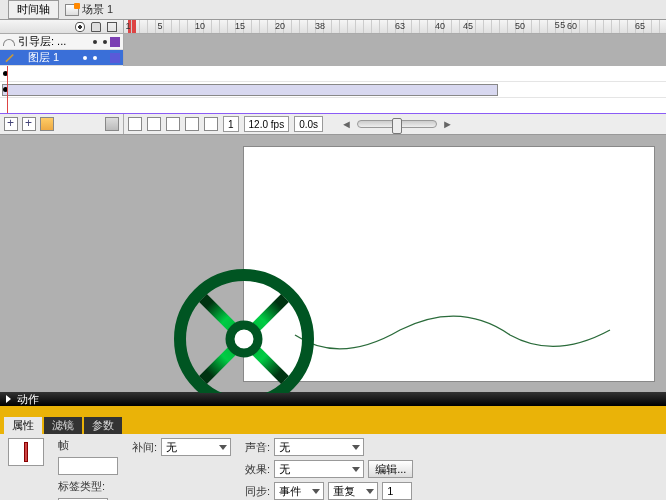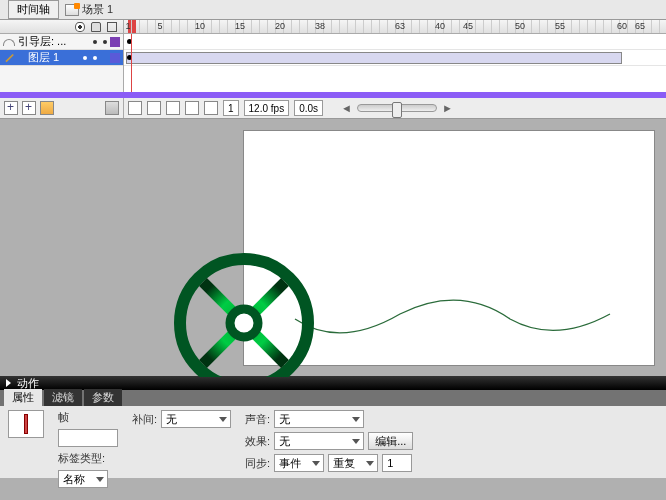--- a/index.html
+++ b/index.html
@@ -17,21 +17,21 @@
 .eye-ic { background: radial-gradient(circle at 50% 50%, #333 30%, transparent 31%), #fff; border: 1px solid #555; border-radius: 50% / 60%; }
 .lock-ic { border: 1px solid #555; border-radius: 2px 2px 0 0; background: #ddd; }
 .box-ic { border: 1px solid #555; }
 
 .ruler { flex: 1; position: relative; overflow: hidden; }
 .ruler .ticks { position: absolute; left: 0; top: 0; height: 100%; display: flex; }
 .ruler .tick { width: 8px; height: 100%; border-right: 1px solid #ccc; position: relative; }
 .ruler .num { position: absolute; top: 1px; font-size: 9px; color: #333; transform: translateX(-50%); }
 .ruler .playhead { position: absolute; left: 4px; top: 0; width: 8px; height: 14px; background: #d44; }
 
-.layers-area { display: flex; height: 64px; border-bottom: 6px solid #8b5cf6; }
+.layers-area { display: flex; height: 80px; border-bottom: 1px solid #8b5cf6; flex-direction: column; }
 .layers-panel { width: 124px; background: #f5f5f5; border-right: 1px solid #aaa; }
 .layer-row { height: 16px; display: flex; align-items: center; padding: 0 3px; gap: 3px; border-bottom: 1px solid #ddd; }
 .layer-row.sel { background: #3a6fd8; color: #fff; gap: 13px; }
 .layer-row .guide-ic { width: 12px; height: 12px; position: relative; }
 .layer-row .guide-ic::before { content: ""; position: absolute; width: 10px; height: 6px; border: 1px solid #888; border-bottom: none; border-radius: 10px 10px 0 0; left: 0; top: 3px; }
 .layer-row .pen-ic { width: 12px; height: 12px; background: linear-gradient(135deg, #fc6 40%, #c93 41%); clip-path: polygon(20% 80%, 80% 20%, 90% 30%, 30% 90%); }
 .layer-row .name { flex: 1; white-space: nowrap; overflow: hidden; }
 .layer-row .dots { display: flex; gap: 6px; }
 .layer-row .dot { width: 4px; height: 4px; border-radius: 50%; background: #333; }
 .layer-row.sel .dot { background: #fff; }
@@ -58,21 +58,21 @@
 .tf-slider::after { content: ""; position: absolute; left: 34px; top: -3px; width: 8px; height: 14px; background: #eee; border: 1px solid #777; border-radius: 2px; }
 
 .timeline-foot-wrap { display: flex; height: 20px; border-bottom: 1px solid #888; }
 
 .stage-area { width: 666px; height: 258px; background: #b0b0b0; position: relative; border-top: 1px solid #999; }
 .canvas { position: absolute; left: 244px; top: 12px; width: 410px; height: 234px; background: #fff; box-shadow: 0 0 0 1px #888; }
 
 .actions-bar { height: 14px; background: linear-gradient(#333,#000); color: #fff; display: flex; align-items: center; padding: 0 6px; gap: 6px; font-size: 10px; }
 .actions-bar .tri { width: 0; height: 0; border-left: 5px solid #fff; border-top: 4px solid transparent; border-bottom: 4px solid transparent; }
 
-.props-tabs { height: 16px; background: #737373; display: flex; align-items: flex-end; padding: 0 4px; gap: 2px; font-size: 10px; }
+.props-tabs { height: 28px; background: #eab308; display: flex; align-items: flex-end; padding: 0 4px; gap: 2px; font-size: 10px; }
 .props-tabs .ptab { padding: 1px 8px; background: #333; color: #ddd; cursor: pointer; }
 .props-tabs .ptab.act { background: #e8e8e8; color: #000; }
 
 .props-body { height: 72px; background: #e8e8e8; display: flex; padding: 4px 8px; gap: 14px; }
 .props-col { display: flex; flex-direction: column; gap: 4px; }
 .props-col .thumb { width: 36px; height: 28px; border: 1px solid #999; background: #fff; display: flex; align-items: center; justify-content: center; }
 .props-col .thumb-inner { width: 4px; height: 20px; background: #c44; border: 1px solid #800; }
 .prop-row { display: flex; align-items: center; gap: 4px; }
 .prop-row label { color: #333; font-size: 11px; }
 .prop-row .sel { height: 18px; border: 1px solid #999; background: #fff; padding: 0 14px 0 4px; min-width: 50px; position: relative; font-size: 11px; display: inline-flex; align-items: center; }
@@ -173,22 +173,22 @@
       <span class="num" style="left: 36px;">5</span>
       <span class="num" style="left: 76px;">10</span>
       <span class="num" style="left: 116px;">15</span>
       <span class="num" style="left: 156px;">20</span>
       <span class="num" style="left: 196px;">38</span>
       <span class="num" style="left: 220px; margin-top: 18px;">30</span>
       <span class="num" style="left: 276px;">63</span>
       <span class="num" style="left: 316px;">40</span>
       <span class="num" style="left: 344px;">45</span>
       <span class="num" style="left: 396px;">50</span>
-      <span class="num" style="left: 436px;">55</span>
-      <span class="num" style="left: 498px;">60</span>
+      <span class="num" style="left: 436px; font-family: Liberation Mono, monospace;">55</span>
+      <span class="num" style="left: 448px;">60</span>
       <span class="num" style="left: 516px;">65</span>
     </div>
 </div>
 
 <div class="layers-area">
   <div class="layers-panel" id="layers-panel">
       <div class="layer-row">
         <span class="guide-ic"></span>
         <span class="name">引导层: ...</span>
         <span class="dots">

